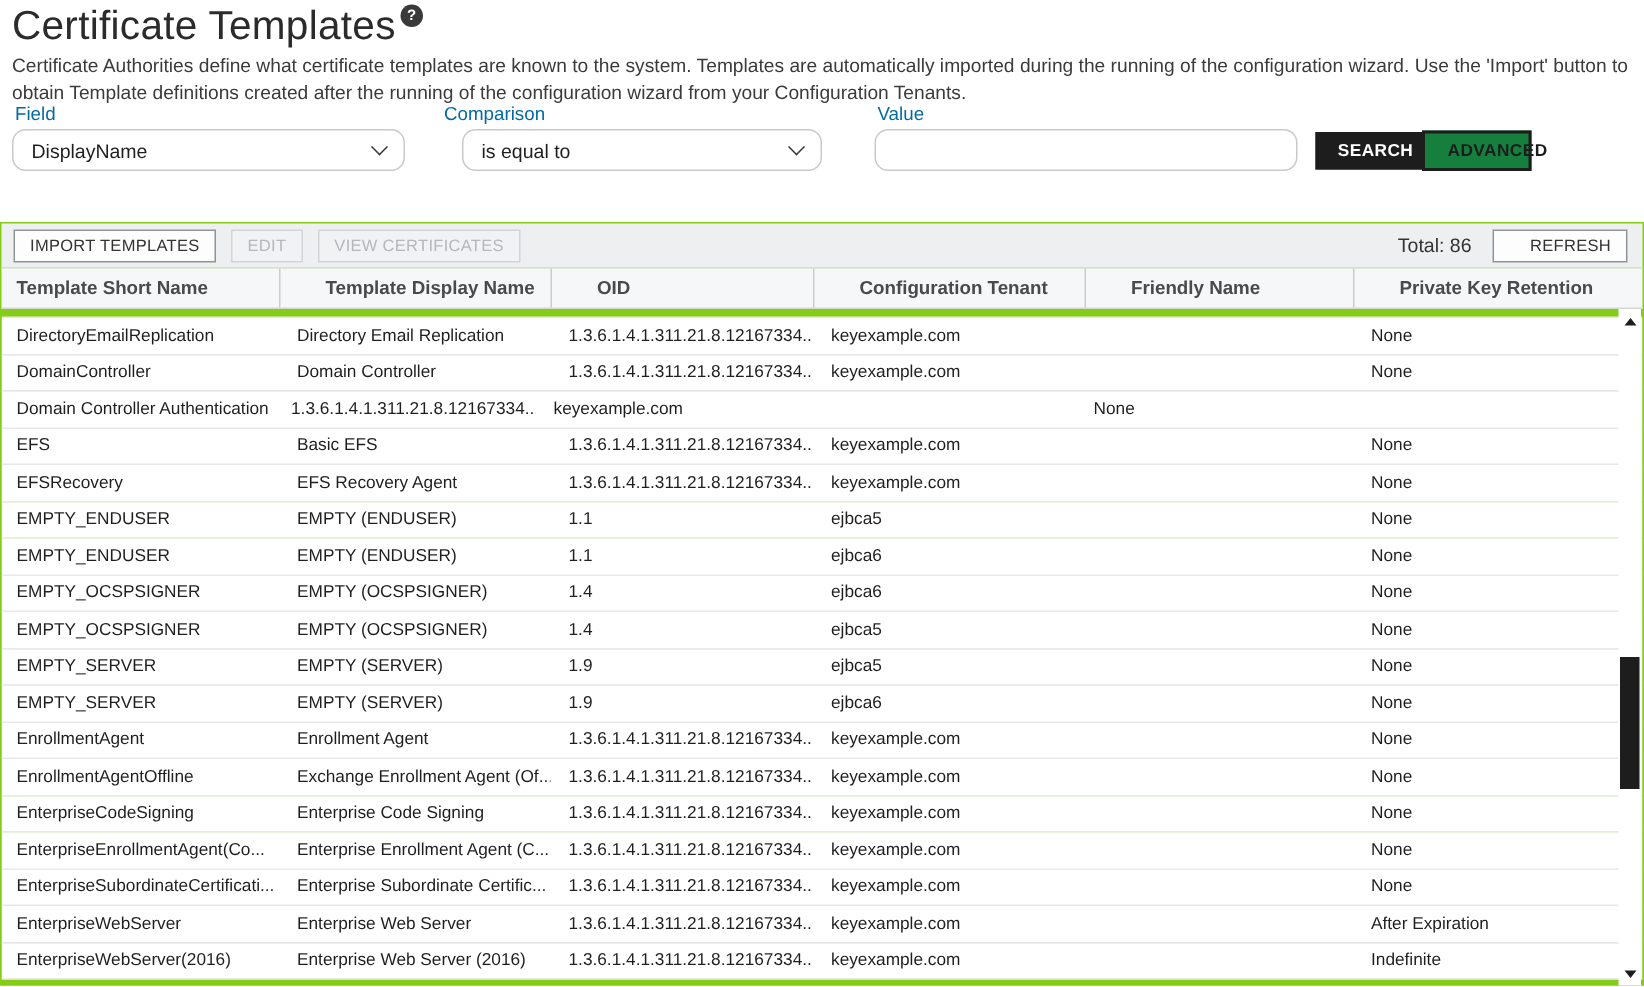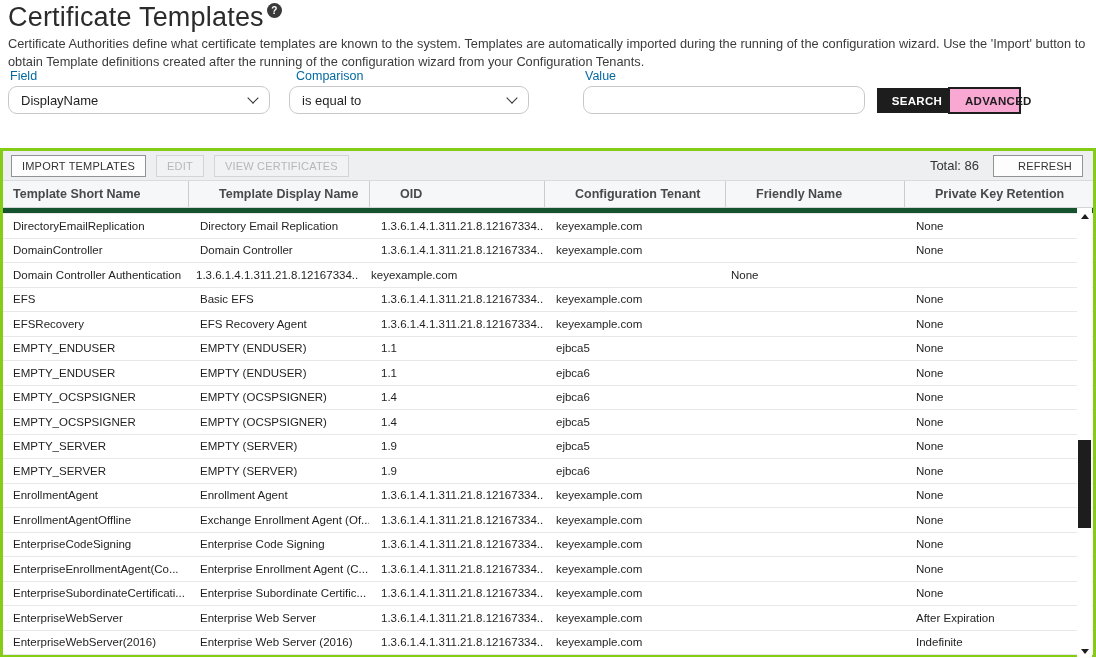--- a/index.html
+++ b/index.html
@@ -22,44 +22,44 @@
   .form-label { position: absolute; font-size: 12.5px; color: #0369a1; }
   .lbl-field { left: 10px; top: 1px; }
   .lbl-comparison { left: 296px; top: 1px; }
   .lbl-value { left: 585px; top: 1px; }
   .select-box {
     position: absolute; top: 18px; height: 28px; border: 1px solid #c9c9c9; border-radius: 9px;
     background: #fff; display: flex; align-items: center; padding: 0 12px; font-size: 13px; color: #1f1f1f;
     cursor: pointer;
   }
   .sel-field { left: 8px; width: 262px; }
-  .sel-comparison { left: 289px; width: 240px; }
+  .sel-comparison { left: 308px; width: 240px; }
   .select-box .sel-text { flex: 1; }
   .chev {
     width: 8px; height: 8px; border-right: 1.6px solid #333; border-bottom: 1.6px solid #333;
     transform: rotate(45deg); margin-top: -4px;
   }
   .value-input {
     position: absolute; left: 583px; top: 18px; width: 282px; height: 28px;
     border: 1px solid #c9c9c9; border-radius: 9px; padding: 0 12px; font-size: 13px;
     font-family: "Liberation Sans", sans-serif; color: #1f1f1f; outline: none; background: #fff;
   }
   .btn-search {
     position: absolute; left: 877px; top: 20px; width: 80px; height: 25px;
     background: #1d1d1d; color: #fff; border: 1px solid #1d1d1d; font-size: 11.5px; font-weight: bold;
     font-family: "Liberation Sans", sans-serif; cursor: pointer; letter-spacing: 0.3px;
   }
   .btn-advanced {
     position: absolute; left: 948px; top: 19px; width: 73px; height: 27px;
-    background: #f9a8d4; color: #1d1d1d; border: 2px solid #1d1d1d; font-size: 11.5px; font-weight: bold;
+    background: #15803d; color: #1d1d1d; border: 2px solid #1d1d1d; font-size: 11.5px; font-weight: bold;
     font-family: "Liberation Sans", sans-serif; cursor: pointer; letter-spacing: 0.3px; padding-left: 15px;
   }
 
   
-  .grid { position: absolute; top: 148px; left: 0; width: 1096px; height: 509px; border: 3px solid #84cc16; background: #14532d; }
+  .grid { position: absolute; top: 148px; left: 0; width: 1096px; height: 509px; border: 1px solid #84cc16; background: #84cc16; }
   .grid-toolbar {
     height: 30px; background: #edeff0; display: flex; align-items: center; padding: 0 8px;
     border-bottom: 1px solid #d9dcde;
   }
   .tb-btn {
     font-family: "Liberation Sans", sans-serif; font-size: 11px; letter-spacing: 0.2px;
     padding: 4px 10px; margin-right: 10px; cursor: pointer;
   }
   .tb-btn.enabled { background: #fdfdfd; border: 1px solid #8f9396; color: #333; }
   .tb-btn.disabled { background: #f0f2f3; border: 1px solid #d2d5d7; color: #b4b8bb; cursor: default; }

